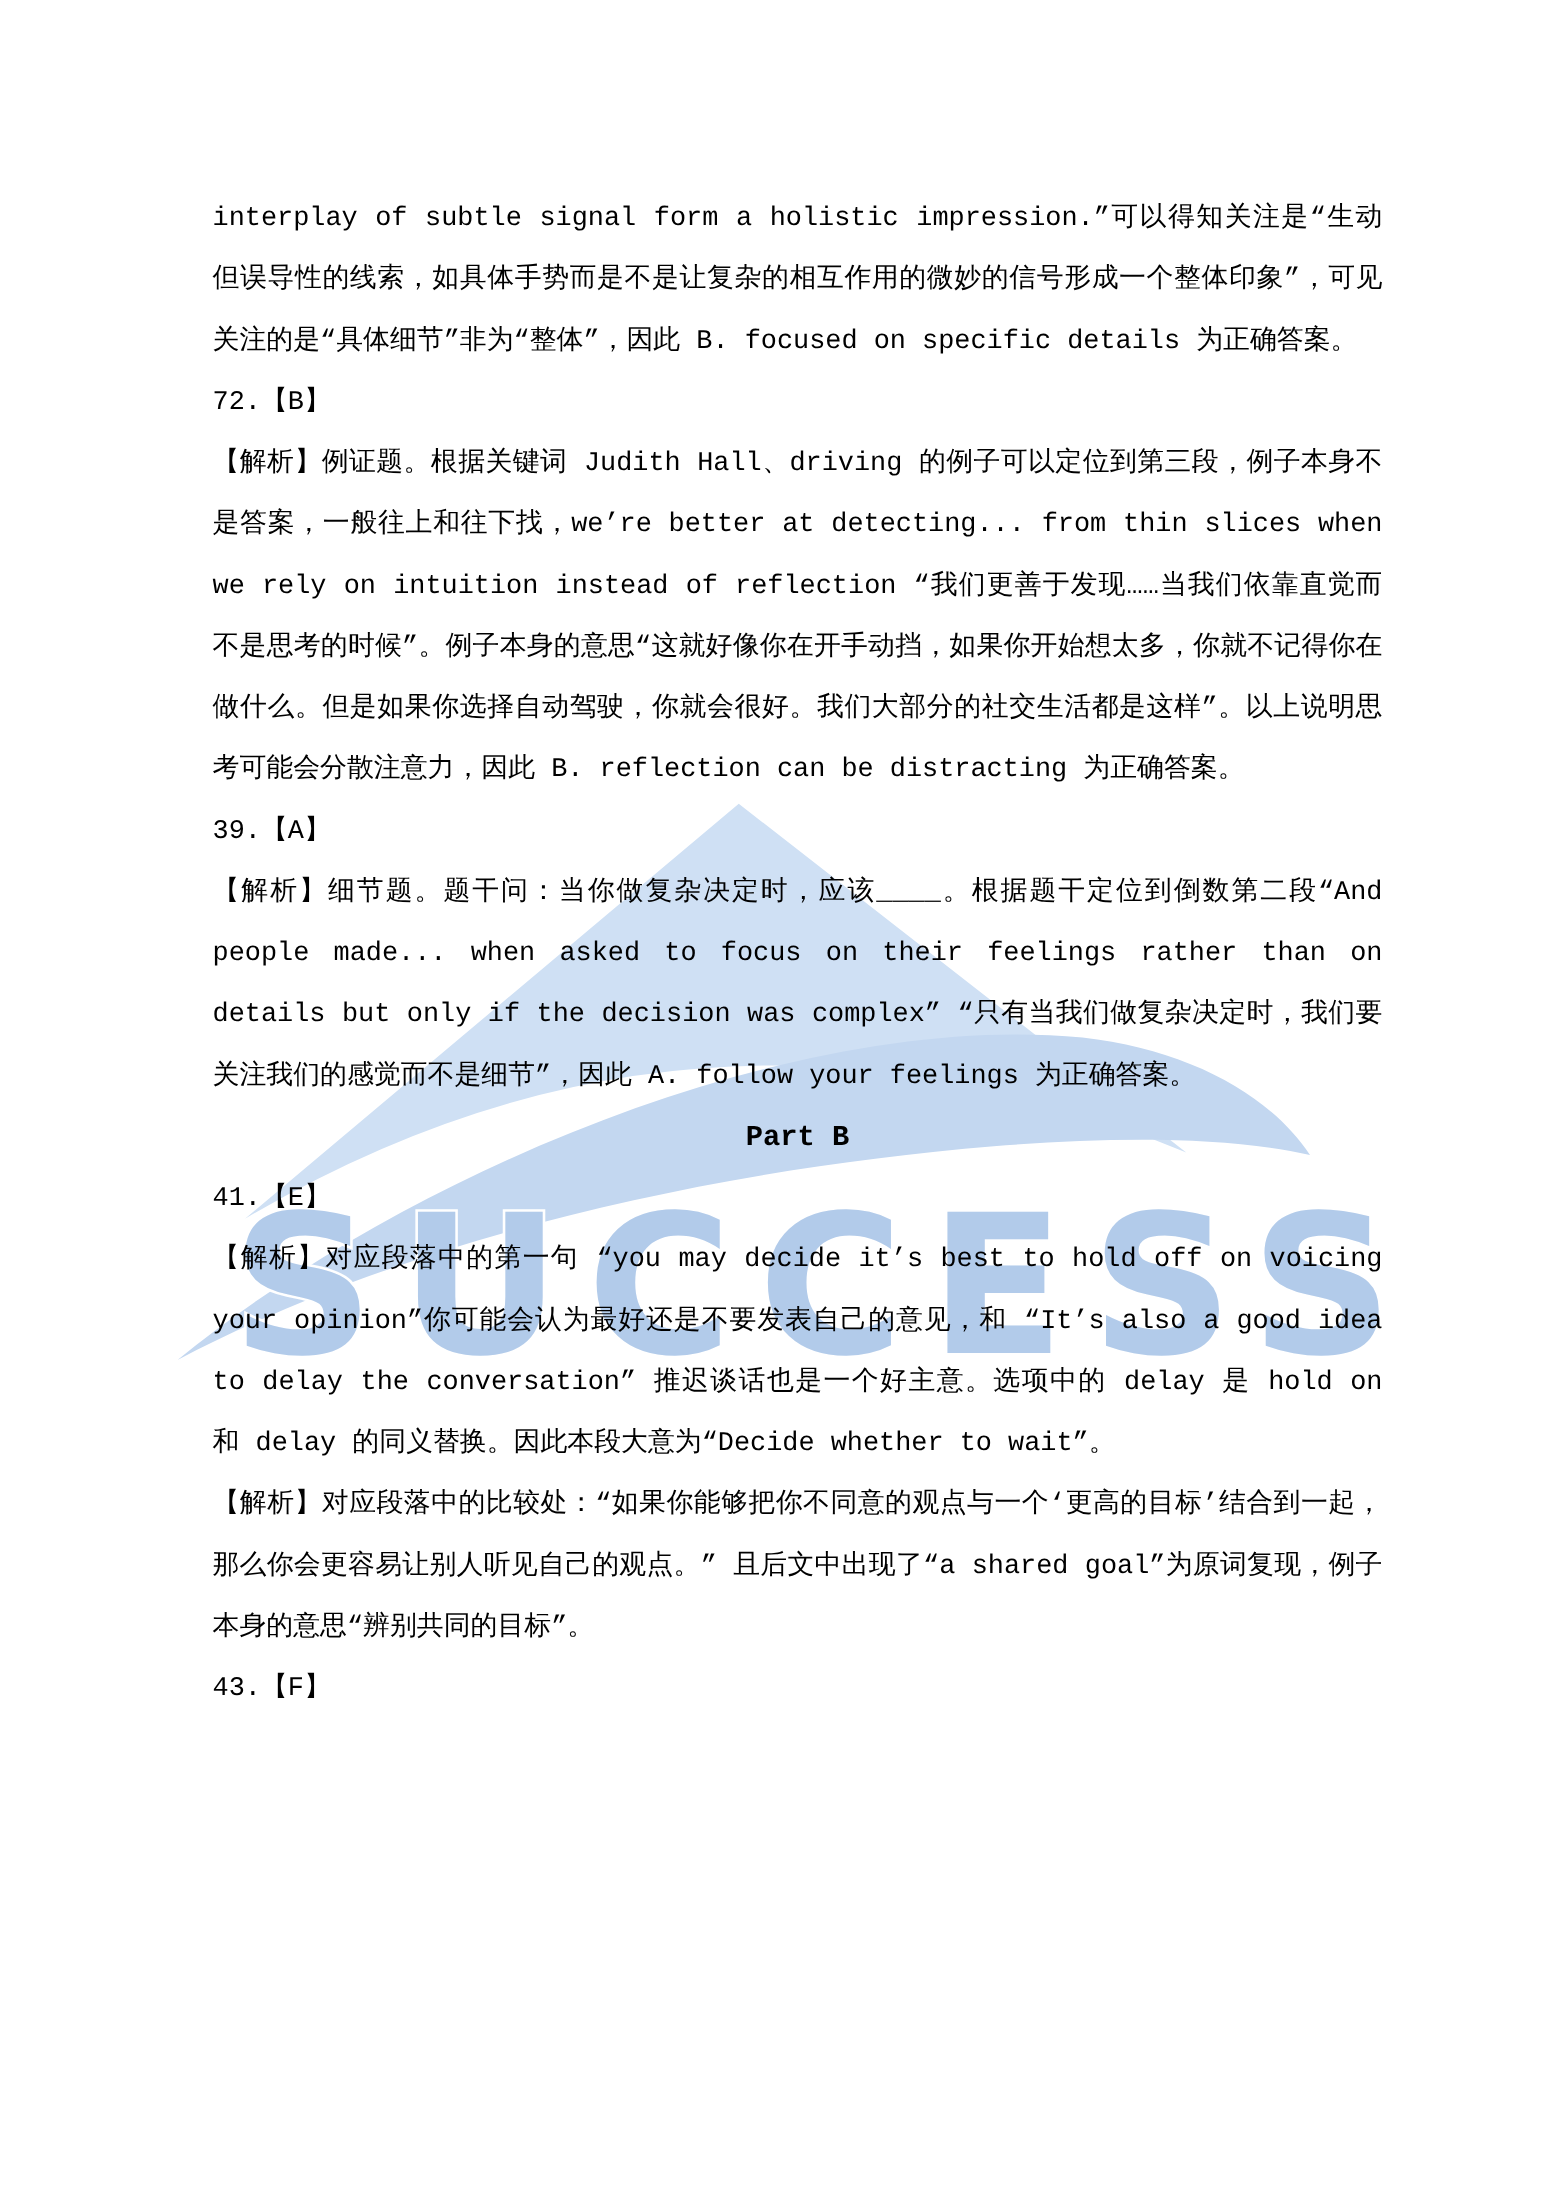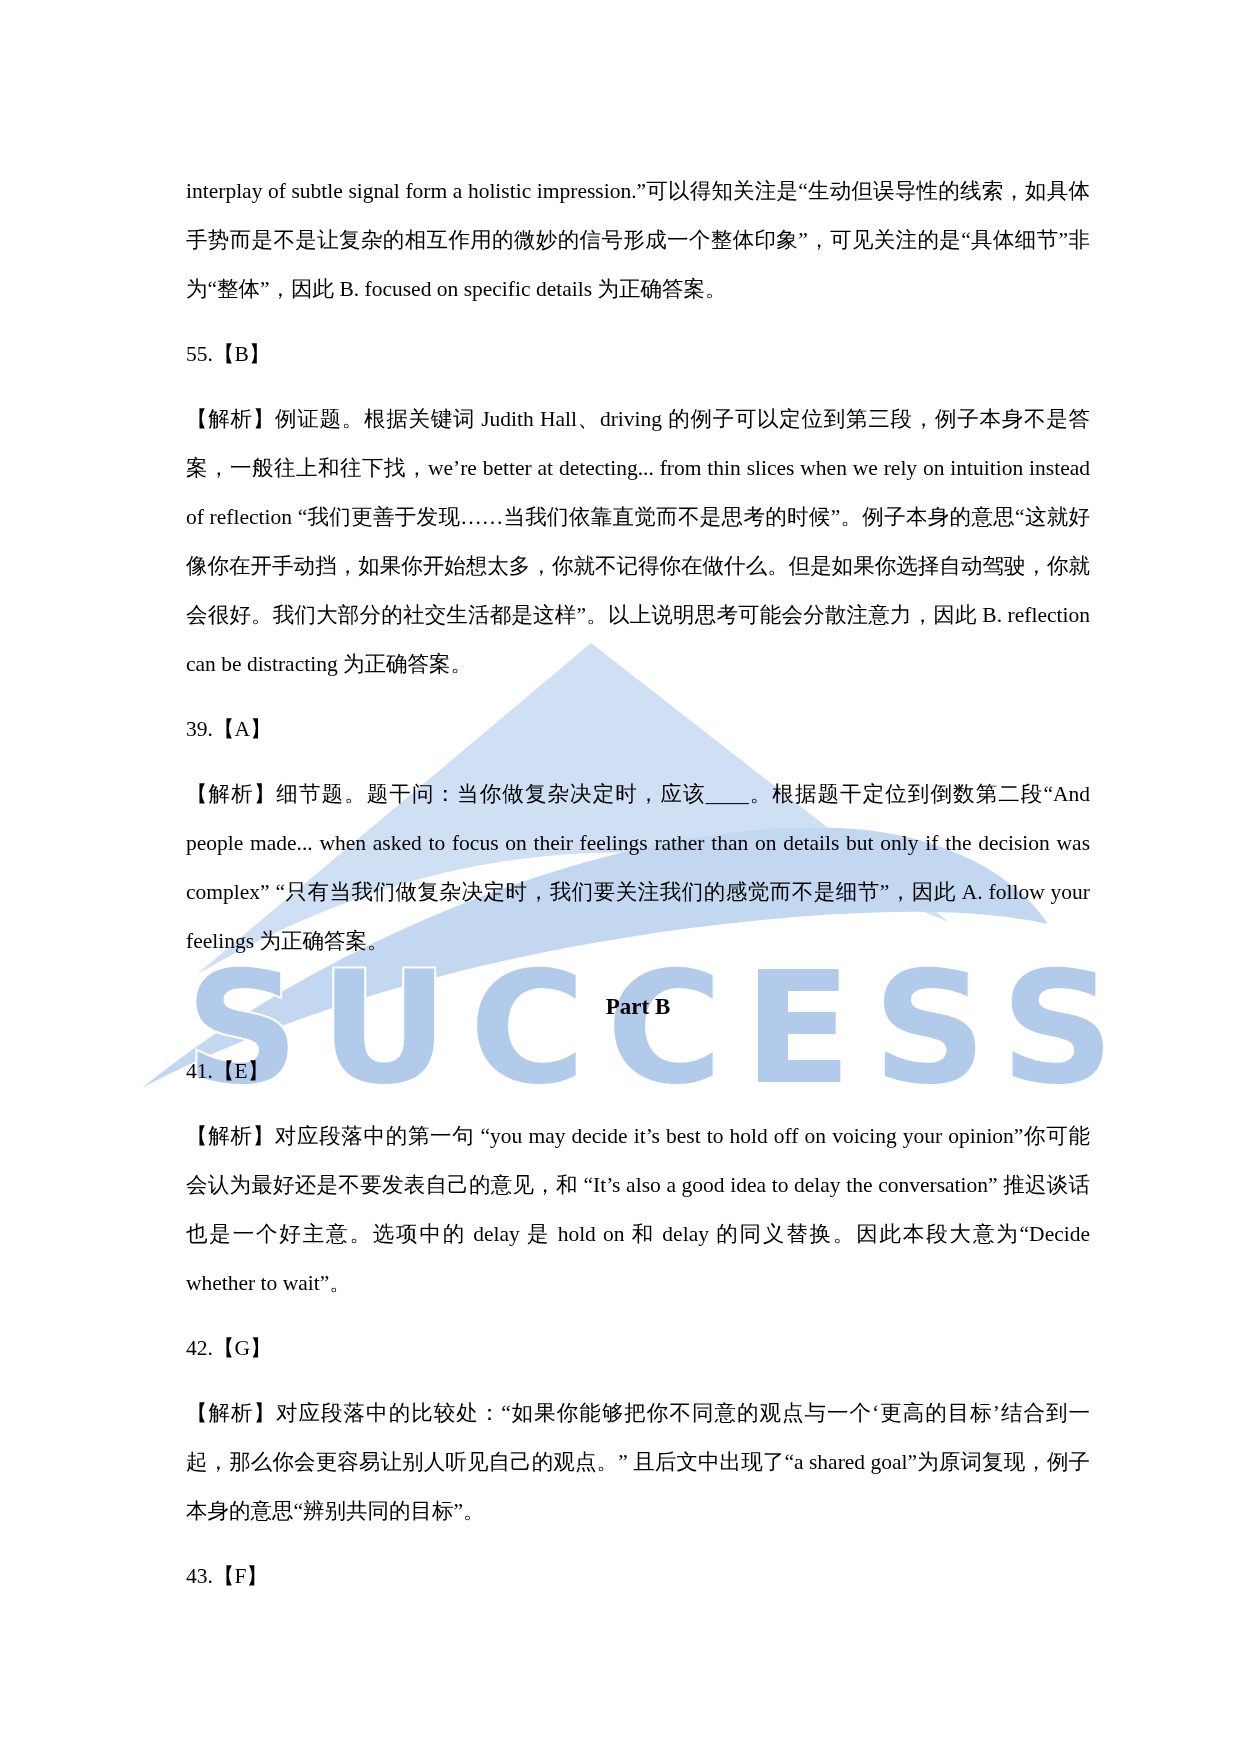--- a/index.html
+++ b/index.html
@@ -21,22 +21,22 @@
     font-weight: bold;
   }
   .content {
     position: absolute;
     left: 170px;
     top: 151px;
     width: 936px;
     z-index: 1;
   }
   .blk {
-    margin: 16px;
-    font-family: Liberation Serif, serif;
+    margin: 0;
+    font-family: Liberation Mono, monospace;
     font-size: 21.5px;
     line-height: 49px;
     color: #000000;
     word-break: break-word;
   }
   .blk-paragraph { text-align: justify; }
   .blk-item { text-align: left; }
   .blk-part-heading {
     font-weight: bold;
     font-size: 23px;
@@ -51,23 +51,22 @@
   <path d="M 142 1088
            C 330 935, 640 808, 866 830
            C 952 840, 1016 876, 1048 924
            C 975 908, 885 910, 795 917
            C 555 937, 318 995, 142 1088 Z" fill="#c3d7f0"></path>
   <text class="wm-word" x="185" y="1082" font-size="155" letter-spacing="20" textLength="950" lengthAdjust="spacingAndGlyphs" stroke="#ffffff" stroke-width="4" paint-order="stroke" fill="#b2cbea">SUCCESS</text>
 </svg>
 
 <main class="content">
     <p class="blk blk-paragraph">interplay of subtle signal form a holistic impression.”可以得知关注是“生动但误导性的线索，如具体手势而是不是让复杂的相互作用的微妙的信号形成一个整体印象”，可见关注的是“具体细节”非为“整体”，因此 B. focused on specific details 为正确答案。</p>
-    <p class="blk blk-item">55.【B】</p>
+    <p class="blk blk-item">72.【B】</p>
     <p class="blk blk-paragraph">【解析】例证题。根据关键词 Judith Hall、driving 的例子可以定位到第三段，例子本身不是答案，一般往上和往下找，we’re better at detecting... from thin slices when we rely on intuition instead of reflection “我们更善于发现……当我们依靠直觉而不是思考的时候”。例子本身的意思“这就好像你在开手动挡，如果你开始想太多，你就不记得你在做什么。但是如果你选择自动驾驶，你就会很好。我们大部分的社交生活都是这样”。以上说明思考可能会分散注意力，因此 B. reflection can be distracting 为正确答案。</p>
     <p class="blk blk-item">39.【A】</p>
     <p class="blk blk-paragraph">【解析】细节题。题干问：当你做复杂决定时，应该____。根据题干定位到倒数第二段“And people made... when asked to focus on their feelings rather than on details but only if the decision was complex” “只有当我们做复杂决定时，我们要关注我们的感觉而不是细节”，因此 A. follow your feelings 为正确答案。</p>
     <p class="blk blk-part-heading">Part B</p>
     <p class="blk blk-item">41.【E】</p>
     <p class="blk blk-paragraph">【解析】对应段落中的第一句 “you may decide it’s best to hold off on voicing your opinion”你可能会认为最好还是不要发表自己的意见，和 “It’s also a good idea to delay the conversation” 推迟谈话也是一个好主意。选项中的 delay 是 hold on 和 delay 的同义替换。因此本段大意为“Decide whether to wait”。</p>
-    <p class="blk blk-item">42.【G】</p>
     <p class="blk blk-paragraph">【解析】对应段落中的比较处：“如果你能够把你不同意的观点与一个‘更高的目标’结合到一起，那么你会更容易让别人听见自己的观点。” 且后文中出现了“a shared goal”为原词复现，例子本身的意思“辨别共同的目标”。</p>
     <p class="blk blk-item">43.【F】</p>
   </main>
 
 </body></html>

